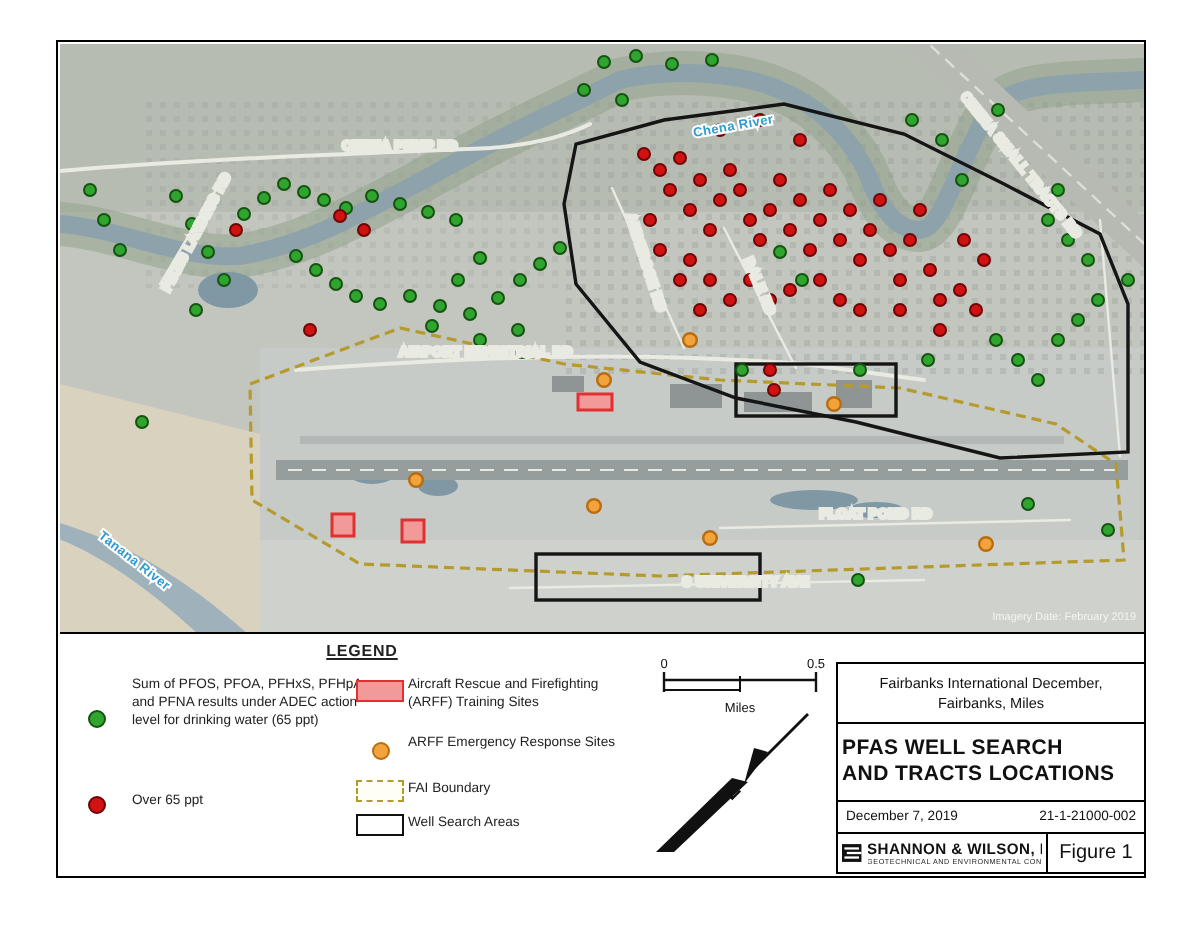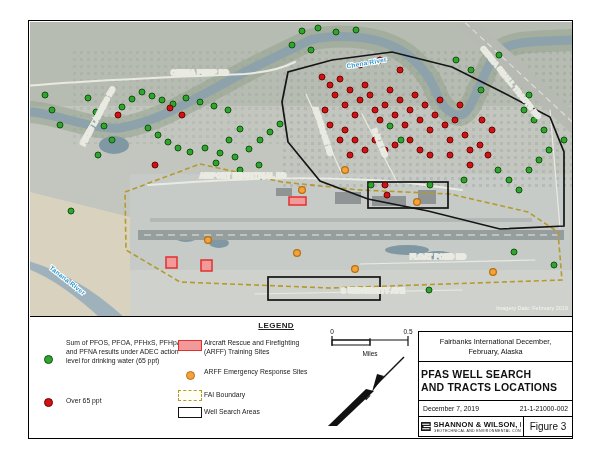--- a/index.html
+++ b/index.html
@@ -21,21 +21,21 @@
   .arff-rect{fill:#f29a9a;stroke:#e03030;stroke-width:1.5}
   .fai{fill:none;stroke:#b59a2e;stroke-width:1.6;stroke-dasharray:5 3}
   .wsa{fill:none;stroke:#151515;stroke-width:1.7}
   .road{fill:none;stroke:#e9eae2;stroke-width:2;stroke-linecap:round}
   .road.thin{stroke-width:1.2}
   .river{fill:none;stroke:#8da2ab;stroke-width:9;stroke-linejoin:round;stroke-linecap:round}
   .riverveg{fill:none;stroke:#8fa08a;stroke-width:22;opacity:.5;stroke-linejoin:round;stroke-linecap:round}
 
   
   .legend{left:40px;top:319px;width:288px;height:118px;font-size:6.8px;line-height:1.3;color:#222}
-  .lg-title{position:absolute;left:4px;top:2px;width:250px;text-align:right;font-weight:bold;
+  .lg-title{position:absolute;left:16px;top:2px;width:250px;text-align:center;font-weight:bold;
             font-size:8px;text-decoration:underline;letter-spacing:.4px}
   .lg-item{position:absolute;display:flex;align-items:flex-start}
   .sym{flex:0 0 26px;display:flex;justify-content:flex-start;padding-top:1px}
   .lg-text{width:118px}
   .dot7{width:7px;height:7px;border-radius:50%;margin-left:4px}
   .dot7.g{background:#2fa52f;border:1px solid #14520f}
   .dot7.r{background:#d01212;border:1px solid #6d0505}
   .dot7.o{background:#f2a33c;border:1px solid #b86e10}
   .swatch{width:24px;height:11px;box-sizing:border-box}
   .swatch.train{background:#f29a9a;border:1.6px solid #e03030}
@@ -333,21 +333,21 @@
     <polygon points="6,74 15,74 52,39 44,37" fill="#111"></polygon>
     <line x1="52" y1="35" x2="82" y2="5" stroke="#111" stroke-width="1.4"></line>
     <polygon points="50,40 62,24 55,22" fill="#111"></polygon>
     <text x="40" y="44" font-family="Liberation Sans, sans-serif" font-size="9" font-weight="bold" fill="#111" transform="rotate(45 40 44)">N</text>
   </svg>
 </div>
 
 <div class="abs tblock">
   <div class="tb-loc">
     <div>Fairbanks International December,</div>
-    <div>February, Alaska</div>
+    <div>Fairbanks, Miles</div>
   </div>
   <div class="tb-title">
     <div>PFAS WELL SEARCH</div>
     <div>AND TRACTS LOCATIONS</div>
   </div>
   <div class="tb-meta">
     <span>December 7, 2019</span>
     <span>21-1-21000-002</span>
   </div>
   <div class="tb-bottom">
@@ -356,15 +356,15 @@
         <rect x="0" y="1" width="12" height="11" fill="#111"></rect>
         <rect x="1.5" y="3" width="9" height="1.4" fill="#fff"></rect>
         <rect x="3" y="5.8" width="9" height="1.4" fill="#fff"></rect>
         <rect x="1.5" y="8.6" width="9" height="1.4" fill="#fff"></rect>
       </svg>
       <div class="co-text">
         <div class="co-name">SHANNON &amp; WILSON, INC.</div>
         <div class="co-tag">GEOTECHNICAL AND ENVIRONMENTAL CONSULTANTS</div>
       </div>
     </div>
-    <div class="tb-fig">Figure 3</div>
+    <div class="tb-fig">Figure 1</div>
   </div>
 </div>
 
 </body></html>

